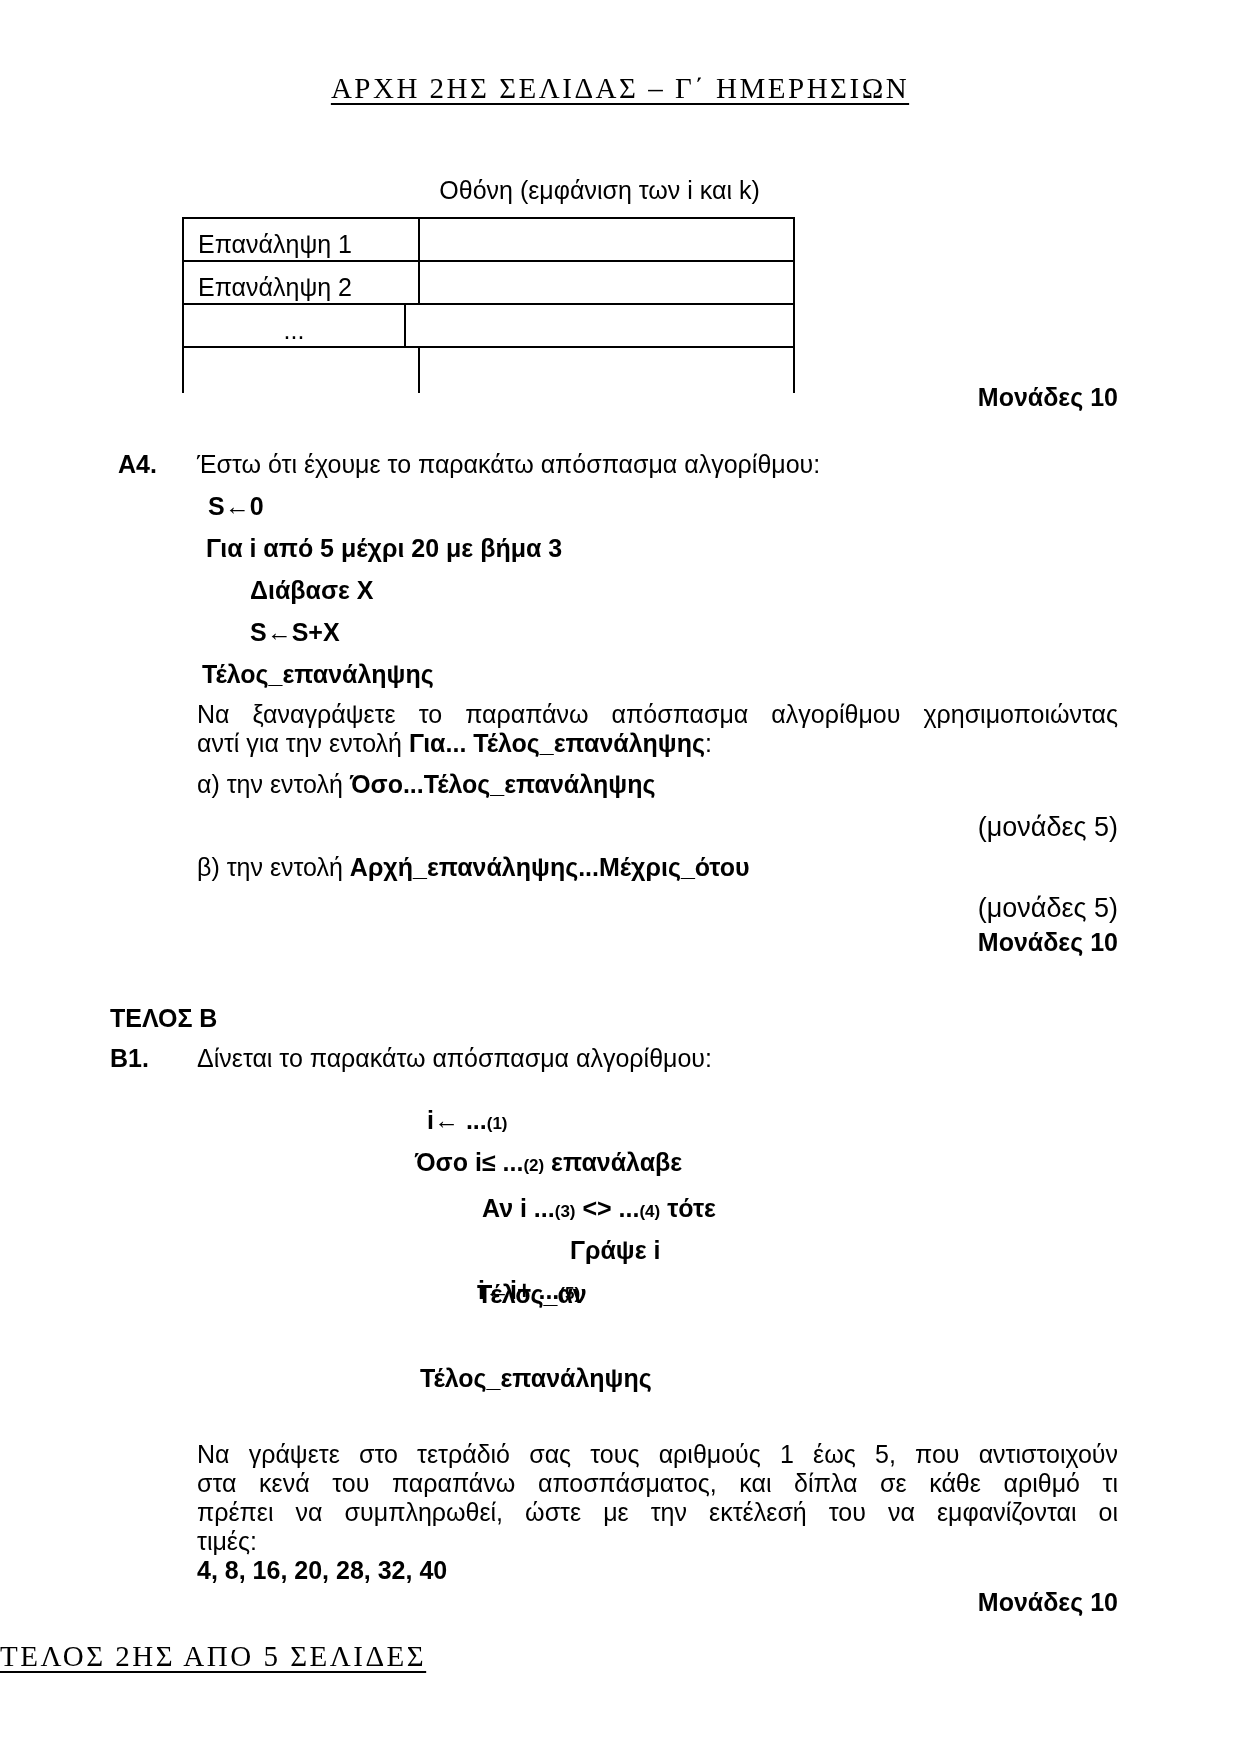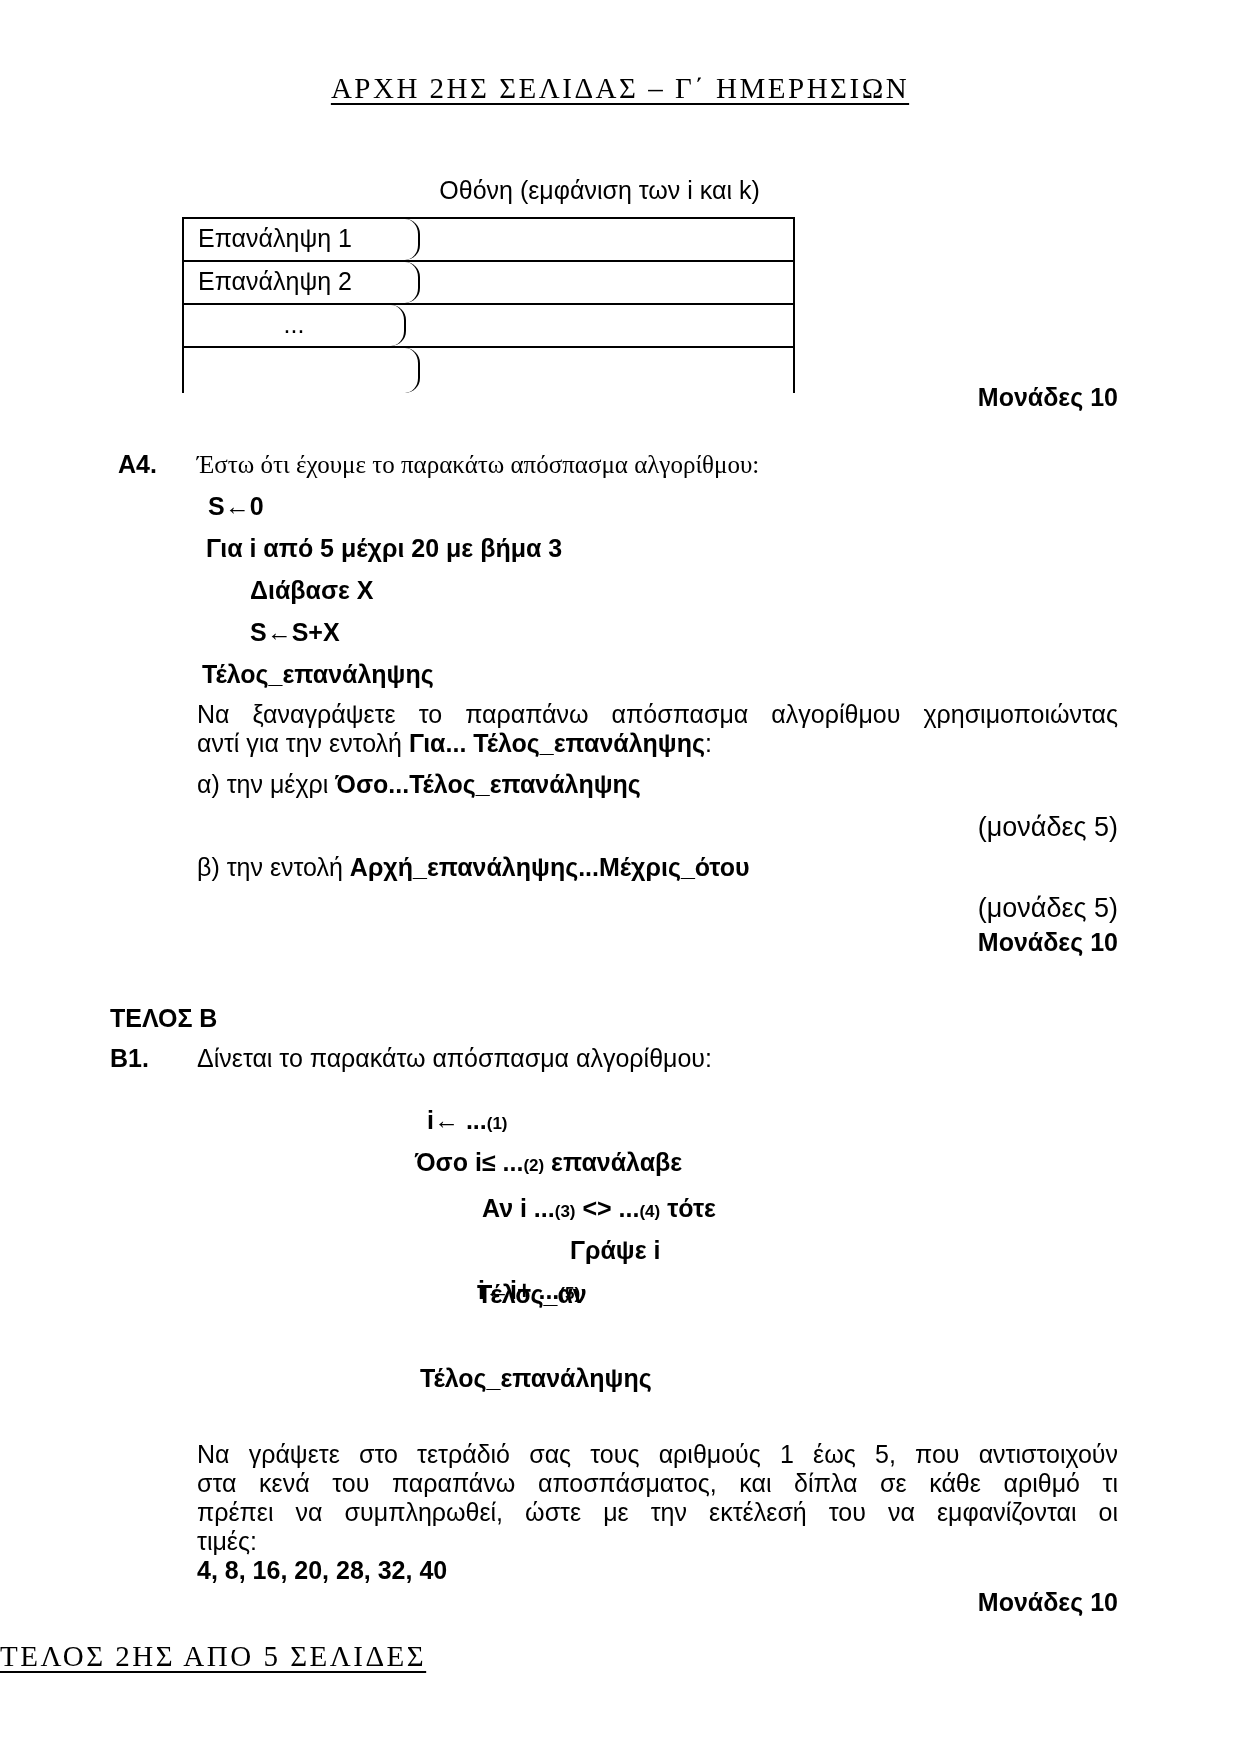--- a/index.html
+++ b/index.html
@@ -36,23 +36,22 @@
   .ttable{
     left:182px;top:217px;
     width:609px;
     border:2px solid #000;
     border-bottom:none;
   }
   .trow{display:flex;border-bottom:2px solid #000;height:41px;}
   .trow.open{border-bottom:none;height:45px;}
   .tc1{
     width:220px;border-right:2px solid #000;
-    font-size:25px;padding-top:5px;padding-left:14px;
+    font-size:25px;padding-top:11px;padding-left:14px;
     box-sizing:content-box;
-    border-radius:15px;
   }
   .tc1.ctr{text-align:center;padding-left:0;}
   .tc2{flex:1;}
   .caption{left:404px;top:176px;width:391px;text-align:center;font-size:25px;white-space:nowrap;}
   .tline{height:29px;font-size:25px;line-height:29px;}
 </style>
 </head>
 <body>
 
 <div class="page">
@@ -74,34 +73,34 @@
         <div class="tc2"></div>
       </div>
       <div class="trow open">
         <div class="tc1"></div>
         <div class="tc2"></div>
       </div>
     </div>
   <div class="abs points" style="right:122px;top:383px;">Μονάδες 10</div>
 
   <div class="abs qlabel" style="left:118px;top:450px;">Α4.</div>
-  <div class="abs body" style="left:197px;top:450px;font-family:Liberation Serif, serif;">Έστω ότι έχουμε το παρακάτω απόσπασμα αλγορίθμου:</div>
+  <div class="abs body" style="left:197px;top:450px;">Έστω ότι έχουμε το παρακάτω απόσπασμα αλγορίθμου:</div>
 
   <div id="a4-code">
       <div class="abs code" style="left: 208px; top: 492px;">S←0</div>
       <div class="abs code" style="left: 206px; top: 534px;">Για i από 5 μέχρι 20 με βήμα 3</div>
       <div class="abs code" style="left: 250px; top: 576px;">Διάβασε Χ</div>
       <div class="abs code" style="left: 250px; top: 618px;">S←S+X</div>
       <div class="abs code" style="left: 202px; top: 660px;">Τέλος_επανάληψης</div>
     </div>
 
   <div class="abs body just" style="left:197px;top:700px;width:921px;">Να ξαναγράψετε το παραπάνω απόσπασμα αλγορίθμου χρησιμοποιώντας</div>
   <div class="abs body" style="left:197px;top:729px;"><span>αντί για την εντολή </span><span class="b">Για... Τέλος_επανάληψης</span><span>:</span></div>
 
-  <div class="abs body" style="left:197px;top:770px;"><span>α) την μέχρι </span><span class="b">Όσο...Τέλος_επανάληψης</span></div>
+  <div class="abs body" style="left:197px;top:770px;"><span>α) την εντολή </span><span class="b">Όσο...Τέλος_επανάληψης</span></div>
   <div class="abs mon5" style="right:122px;top:812px;">(μονάδες 5)</div>
 
   <div class="abs body" style="left:197px;top:853px;"><span>β) την εντολή </span><span class="b">Αρχή_επανάληψης...Μέχρις_ότου</span></div>
   <div class="abs mon5" style="right:122px;top:893px;">(μονάδες 5)</div>
 
   <div class="abs points" style="right:122px;top:928px;">Μονάδες 10</div>
 
   <div class="abs qlabel" style="left:110px;top:1004px;">ΤΕΛΟΣ Β</div>
 
   <div class="abs qlabel" style="left:110px;top:1044px;">Β1.</div>

